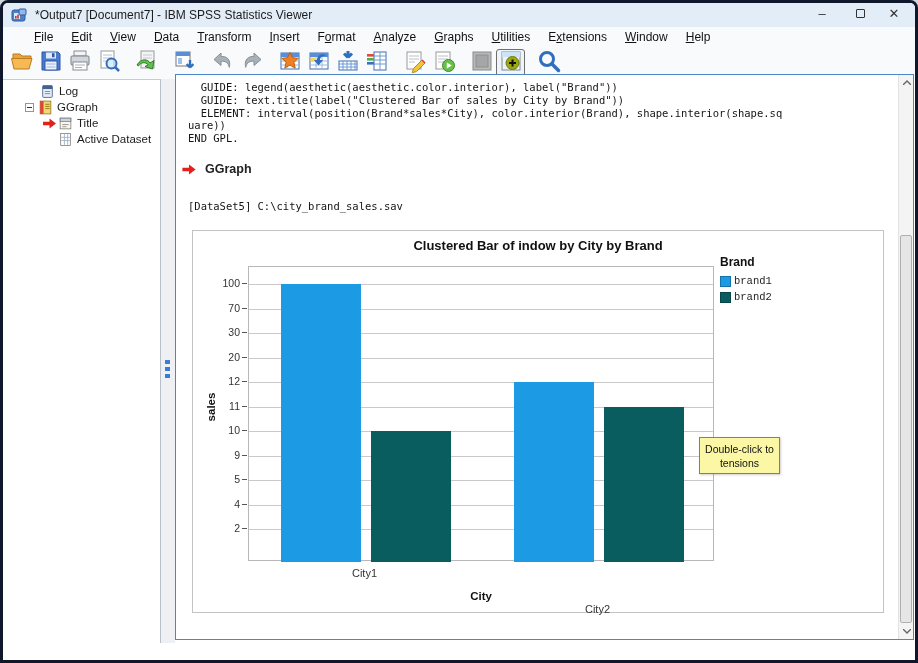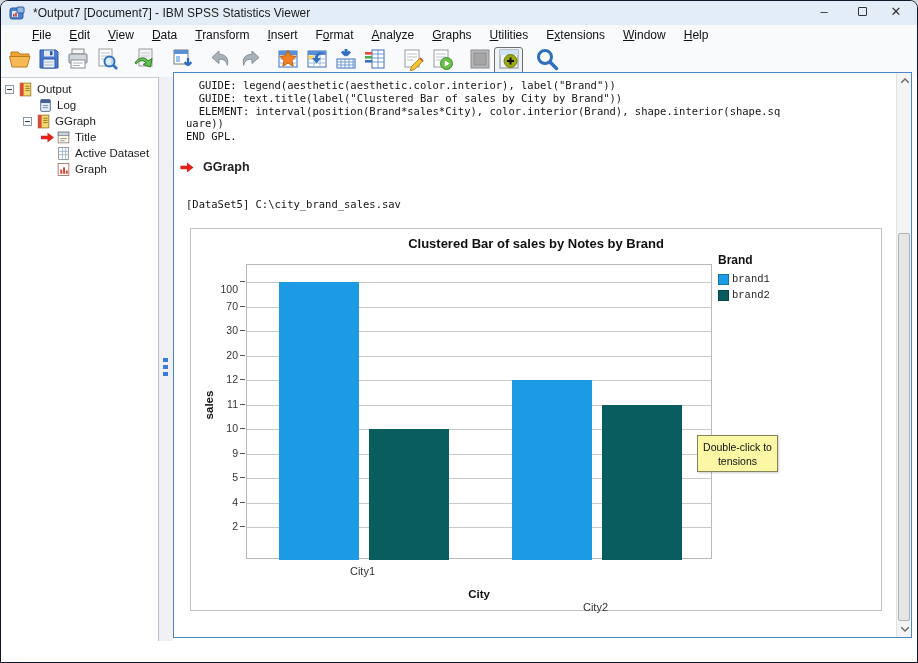--- a/index.html
+++ b/index.html
@@ -1,17 +1,17 @@
 <!DOCTYPE html>
 <html><head>
 <meta charset="utf-8">
 <style>
   html,body{margin:0;padding:0;background:#cfd6de;}
   *{box-sizing:border-box;}
-  #window{position:relative;width:918px;height:663px;background:#fff;border:1px solid #0f172a;
+  #window{position:relative;width:918px;height:663px;background:#fff;border:3px solid #0f172a;
     border-radius:8px 8px 0 0;overflow:hidden;font-family:"Liberation Sans",sans-serif;color:#1a1a1a;}
   
   #titlebar{position:absolute;left:0;top:0;width:100%;height:24px;background:#e3edf8;}
   #app-icon{position:absolute;left:8px;top:4px;width:16px;height:16px;}
   #title-text{position:absolute;left:32px;top:0;line-height:24px;font-size:12px;color:#1b1b1b;}
   .winctl{position:absolute;top:0;width:34px;height:24px;text-align:center;line-height:22px;
     font-size:13px;color:#333;cursor:default;}
   #win-min{right:76px}#win-max{right:38px}#win-close{right:4px}
   #win-max span{display:inline-block;width:9px;height:9px;border:1px solid #333;border-radius:1px;}
   
@@ -237,30 +237,20 @@
       <div class="tbtn gap">
         <span class="ticon"><svg viewBox="0 0 24 24">
             <circle cx="10" cy="10" r="6.5" fill="none" stroke="#2f6fbe" stroke-width="3"></circle>
             <path d="M15 15l6.5 6.5" stroke="#2f6fbe" stroke-width="3.5" stroke-linecap="round"></path>
           </svg></span>
       </div>
     </div>
 
   <div id="tree-panel">
       <div class="tree-row">
-        <span class="spacer" style="width:4px"></span>
-        <span class="expander"></span>
-        <span class="ticon"><svg viewBox="0 0 14 14">
-            <rect x="2" y="1" width="10" height="12" fill="#f5d76e" stroke="#8a6d1a" stroke-width=".7"></rect>
-            <rect x="2" y="1" width="3.2" height="12" fill="#d9483b"></rect>
-            <path d="M6.8 4h4M6.8 6h4M6.8 8h4" stroke="#8a6d1a" stroke-width=".8"></path>
-          </svg></span>
-        <span>Output</span>
-      </div>
-      <div class="tree-row">
         <span class="spacer" style="width:22px"></span>
         <span class="spacer" style="width:15px"></span>
         <span class="ticon"><svg viewBox="0 0 14 14">
             <rect x="2.5" y="1.5" width="9" height="11" rx="1" fill="#e8eef7" stroke="#44618f" stroke-width=".8"></rect>
             <rect x="2.5" y="1.5" width="9" height="3.2" fill="#44618f"></rect>
             <path d="M4.5 7h5M4.5 9h5" stroke="#7a8db0" stroke-width=".9"></path>
           </svg></span>
         <span>Log</span>
       </div>
       <div class="tree-row">
@@ -287,31 +277,20 @@
       </div>
       <div class="tree-row">
         <span class="spacer" style="width:40px"></span>
         <span class="spacer" style="width:15px"></span>
         <span class="ticon"><svg viewBox="0 0 14 14">
             <rect x="2.5" y="1.5" width="9" height="11" fill="#fff" stroke="#777" stroke-width=".7"></rect>
             <path d="M3 5h8M3 8h8M6 2v10M9 2v10" stroke="#9aafc4" stroke-width=".8"></path>
           </svg></span>
         <span>Active Dataset</span>
       </div>
-      <div class="tree-row">
-        <span class="spacer" style="width:40px"></span>
-        <span class="spacer" style="width:15px"></span>
-        <span class="ticon"><svg viewBox="0 0 14 14">
-            <rect x="2" y="1.5" width="10" height="11" fill="#fff" stroke="#a55548" stroke-width=".7"></rect>
-            <rect x="4" y="7" width="1.8" height="4" fill="#d9483b"></rect>
-            <rect x="6.6" y="5" width="1.8" height="6" fill="#d9483b"></rect>
-            <rect x="9.2" y="8" width="1.8" height="3" fill="#d9483b"></rect>
-          </svg></span>
-        <span>Graph</span>
-      </div>
     </div>
 
   <div id="splitter">
     <span class="dots">
         <i></i>
         <i></i>
         <i></i>
       </span>
   </div>
 
@@ -325,21 +304,21 @@
     <div id="ggraph-heading">
       <svg viewBox="0 0 12 10">
           <path d="M0 3.4h6V.4l6 4.6-6 4.6V6.6H0z" fill="#e3211a"></path>
         </svg>
       <span id="ggraph-title">GGraph</span>
     </div>
 
     <div id="dataset-line">[DataSet5] C:\city_brand_sales.sav</div>
 
     <div id="chart">
-      <div id="chart-title">Clustered Bar of sales by Notes by Brand</div>
+      <div id="chart-title">Clustered Bar of indow by City by Brand</div>
       <div id="plot">
           <div class="gridline" style="top: 262px;"></div>
           <div class="gridline" style="top: 237.5px;"></div>
           <div class="gridline" style="top: 213px;"></div>
           <div class="gridline" style="top: 188.5px;"></div>
           <div class="gridline" style="top: 164px;"></div>
           <div class="gridline" style="top: 139.5px;"></div>
           <div class="gridline" style="top: 115px;"></div>
           <div class="gridline" style="top: 90.5px;"></div>
           <div class="gridline" style="top: 66px;"></div>
@@ -383,21 +362,21 @@
         <div class="ytick-label" style="left: 17px; top: 168.5px;">11</div>
         <div class="ytick-mark" style="left: 49px; top: 150px;"></div>
         <div class="ytick-label" style="left: 17px; top: 144px; text-align: right;">12</div>
         <div class="ytick-mark" style="left: 49px; top: 125.5px;"></div>
         <div class="ytick-label" style="left: 17px; top: 119.5px;">20</div>
         <div class="ytick-mark" style="left: 49px; top: 101px;"></div>
         <div class="ytick-label" style="left: 17px; top: 95px;">30</div>
         <div class="ytick-mark" style="left: 49px; top: 76.5px;"></div>
         <div class="ytick-label" style="left: 17px; top: 70.5px;">70</div>
         <div class="ytick-mark" style="left: 49px; top: 52px;"></div>
-        <div class="ytick-label" style="left: 17px; top: 46px; margin-top: 8px;">100</div>
+        <div class="ytick-label" style="left: 17px; top: 46px;">100</div>
         <div class="xcat-label" style="left: 131.5px;">City1</div>
         <div class="xcat-label" style="left: 364.5px; margin-top: 36px;">City2</div>
       </div>
 
     <div id="v-scrollbar">
       <div class="scroll-btn" id="scroll-up">
         <svg viewBox="0 0 8 5">
             <path d="M0 5l4-4 4 4" fill="none" stroke="#666" stroke-width="1.4"></path>
           </svg>
       </div>

